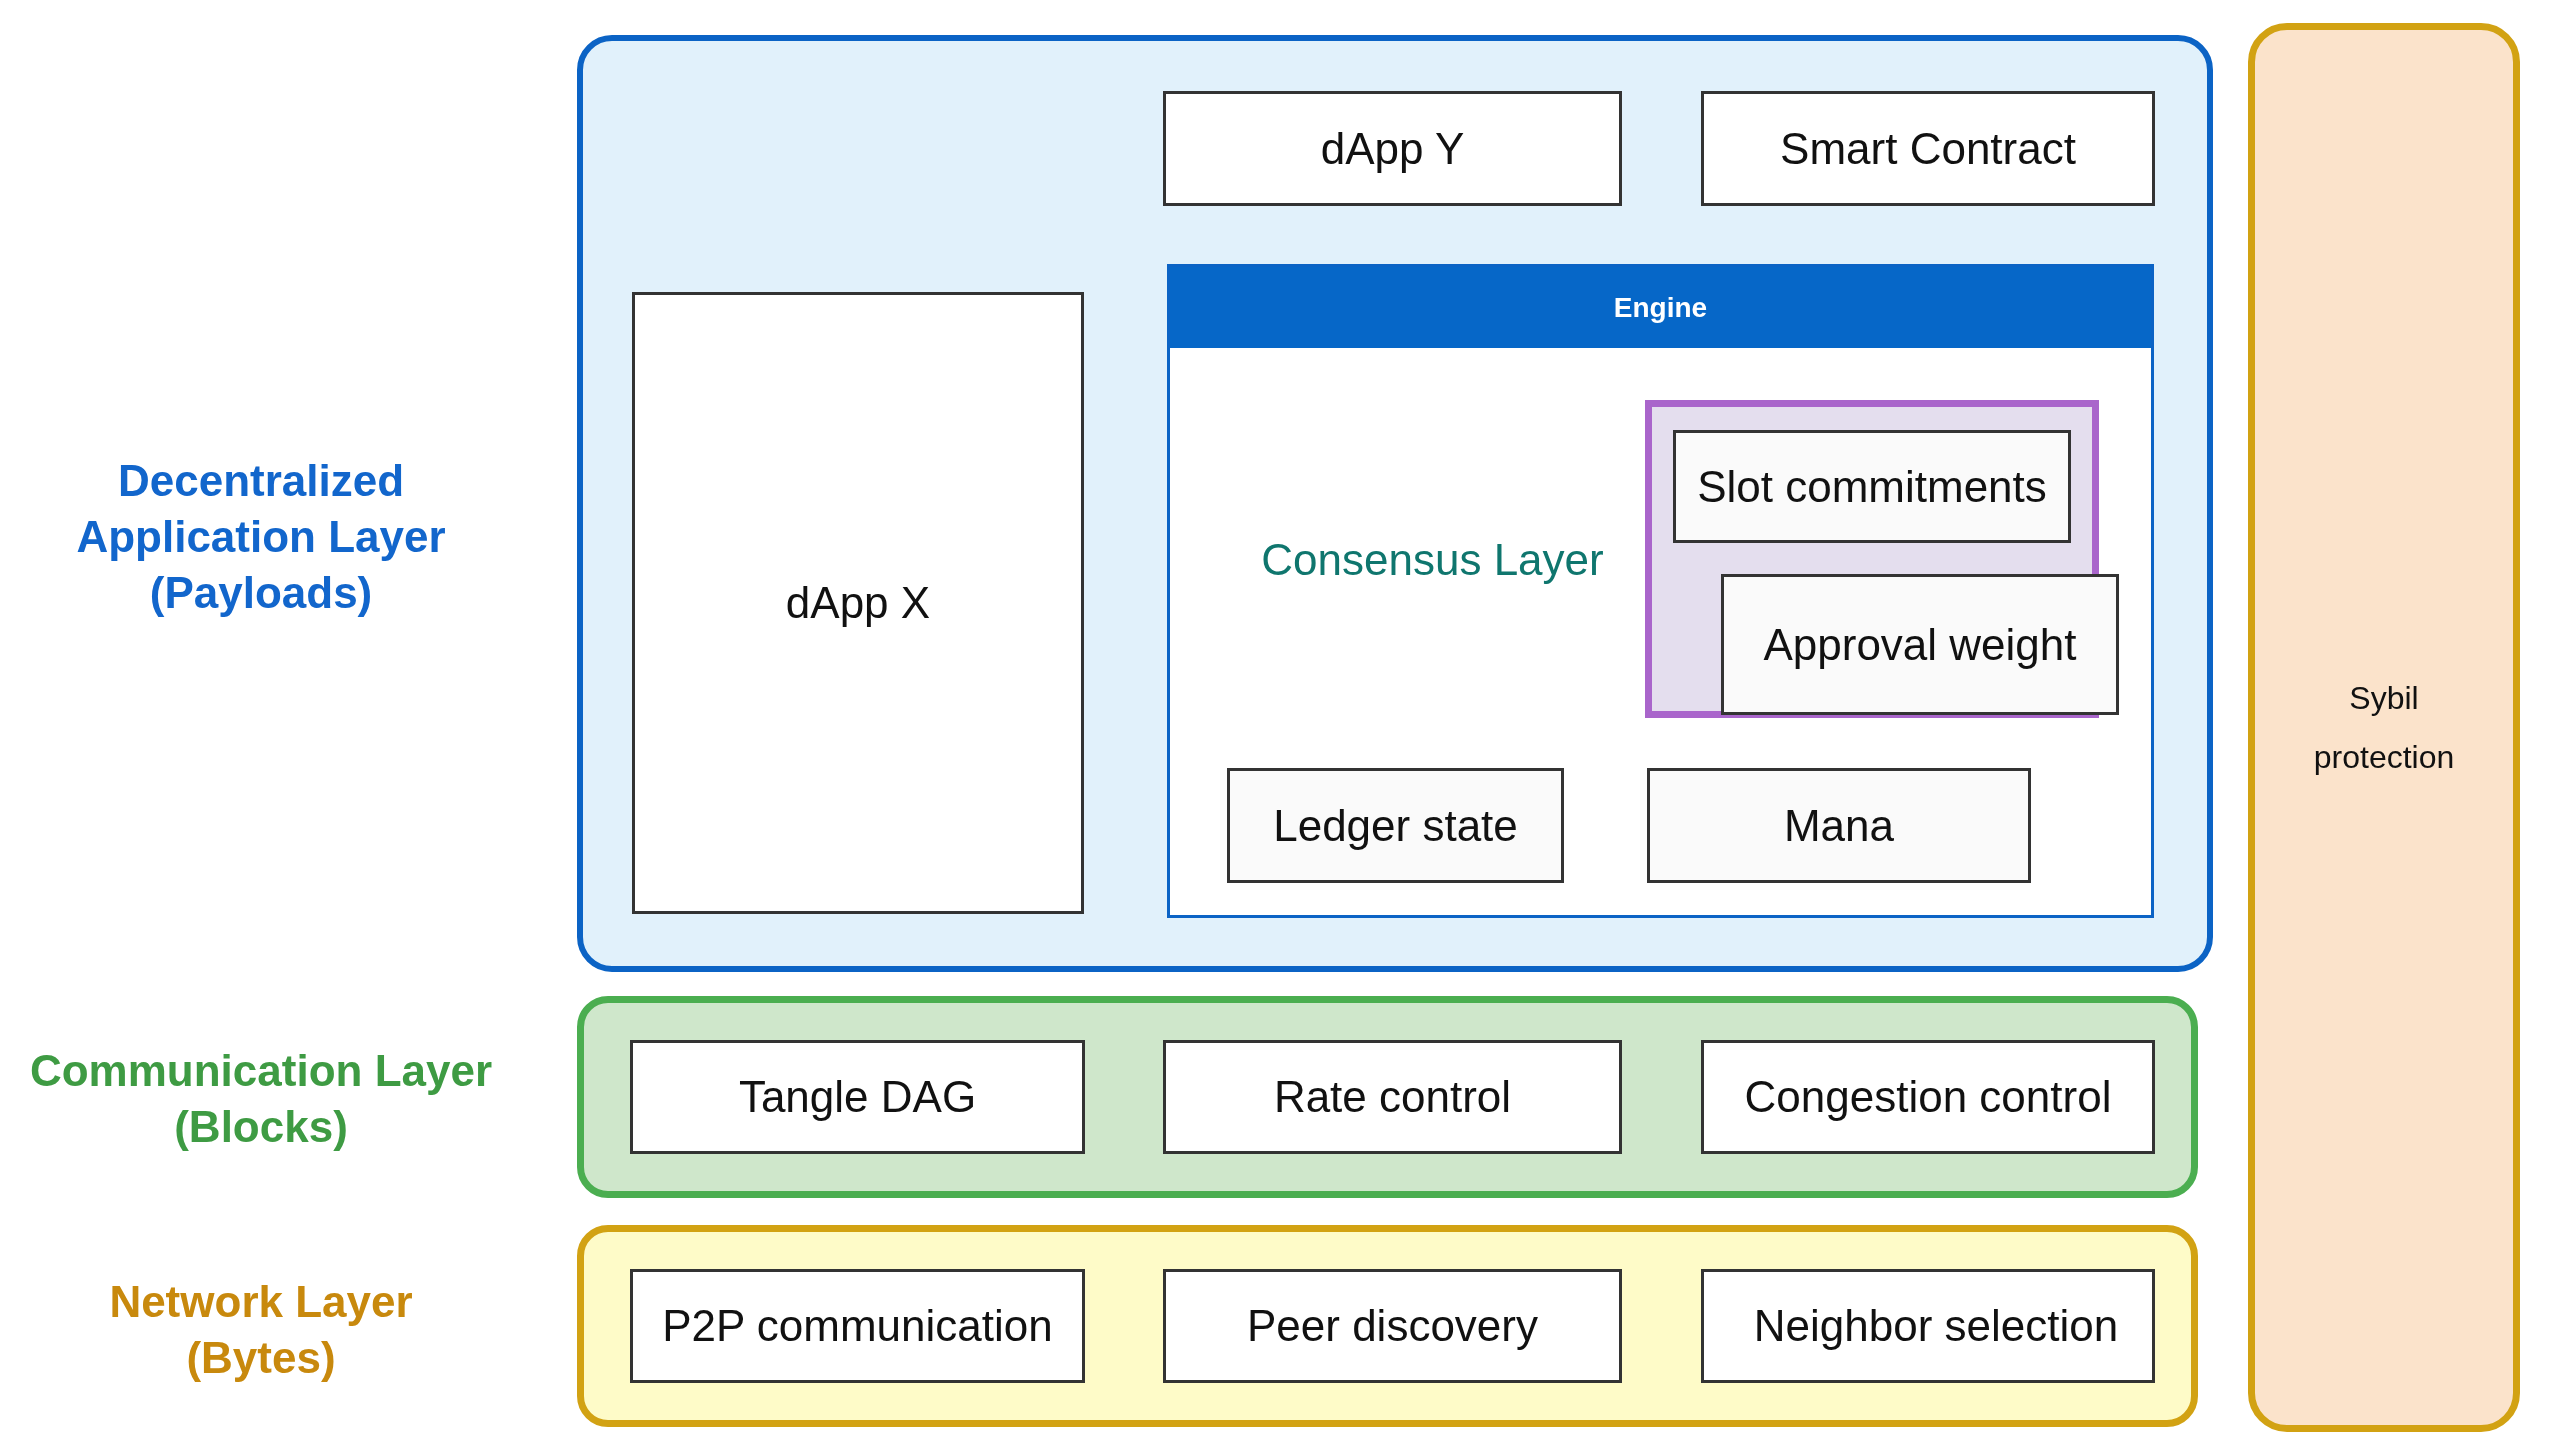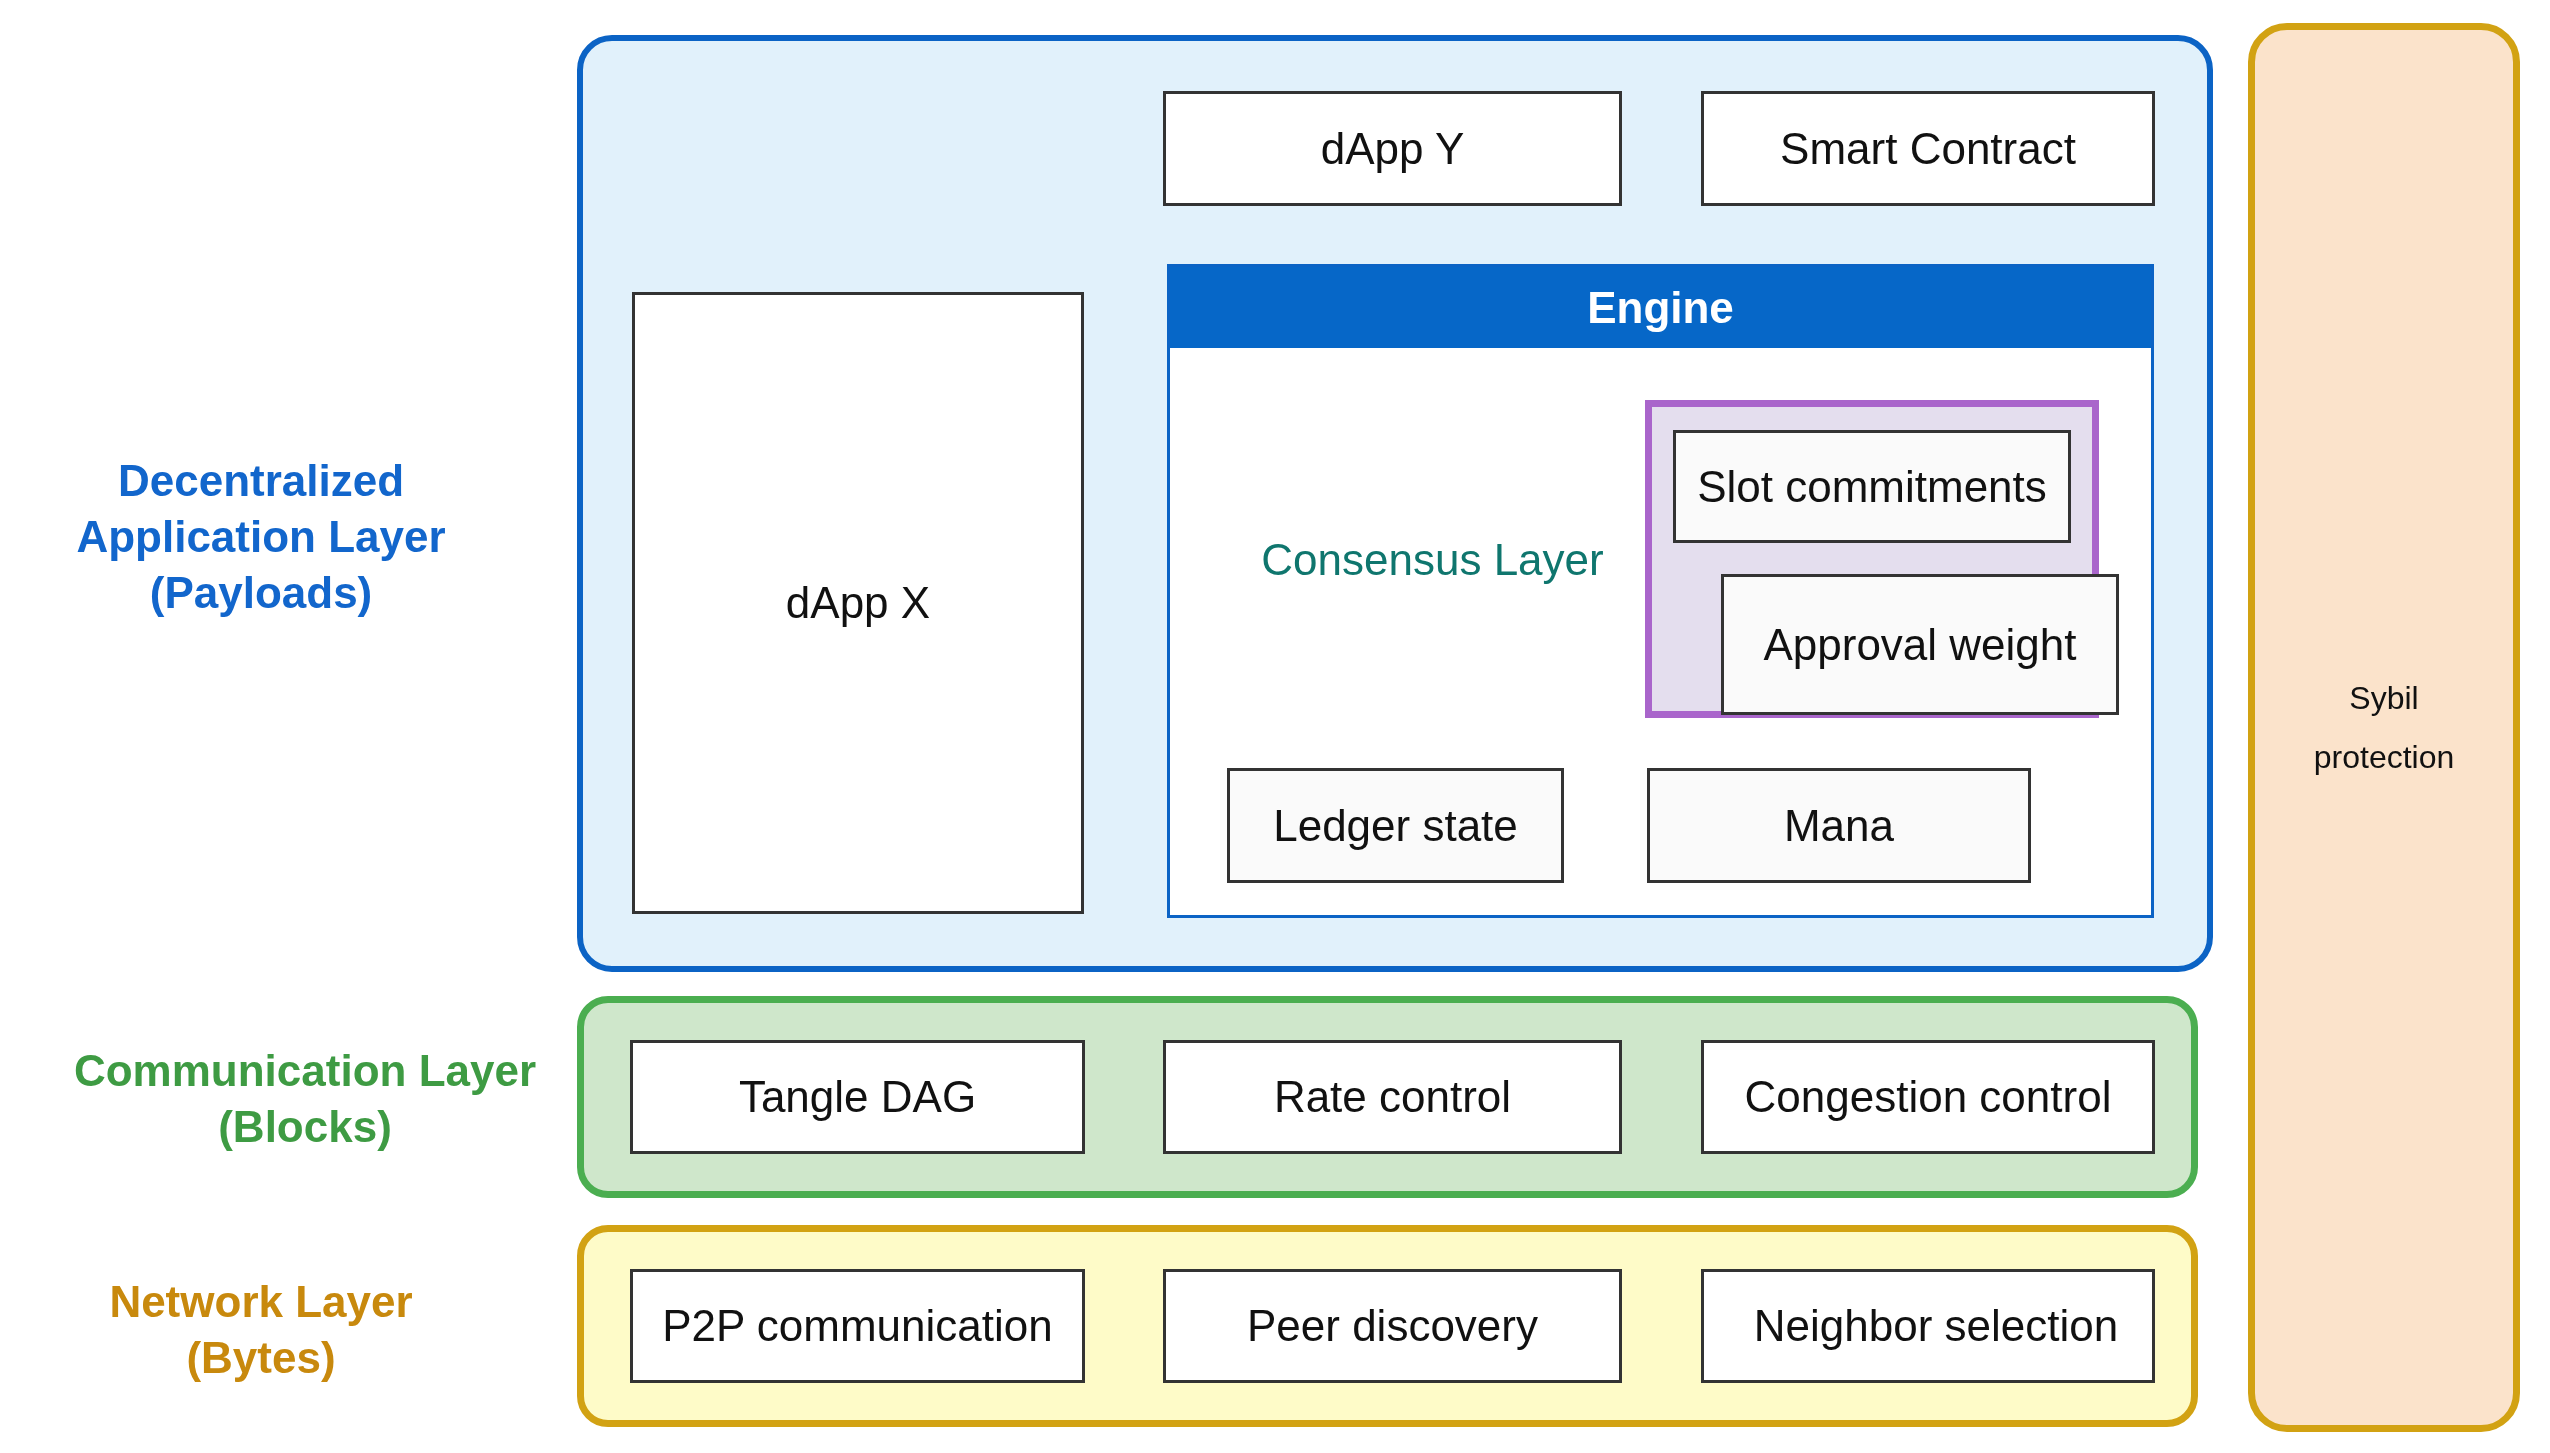--- a/index.html
+++ b/index.html
@@ -62,21 +62,21 @@
   .engine {
     left: 584px; top: 223px; width: 987px; height: 654px;
     background: #ffffff;
     border: 3.1px solid #0B63C5;
   }
   .engine-header {
     left: 0; top: 0; right: 0; height: 81px;
     background: #0667C8;
     color: #ffffff;
     font-weight: bold;
-    font-size: 44px;
+    font-size: 28px;
   }
   .consensus-group {
     left: 475px; top: 133px; width: 454px; height: 318px;
     background: #E4DEEE;
     border: 7px solid #A965CB;
   }
   .consensus-label {
     left: 43px; top: 235px; width: 439px; height: 115px;
     color: #0f766e;
     font-weight: normal;
@@ -86,21 +86,21 @@
   
   .side-label {
     font-weight: bold;
     font-size: 44px;
     line-height: 56px;
     text-align: center;
     width: 466px;
     left: 28px;
   }
   .side-label.blue   { color: #1266CC; top: 453px; }
-  .side-label.green  { color: #3E9B43; top: 1043px; margin-left: 44px; }
+  .side-label.green  { color: #3E9B43; top: 1043px; }
   .side-label.orange { color: #C8890D; top: 1274px; }
 </style>
 </head>
 <body>
 
 <div class="canvas">
 
   <div class="abs side-label blue ml">Decentralized
 Application Layer
 (Payloads)</div>

